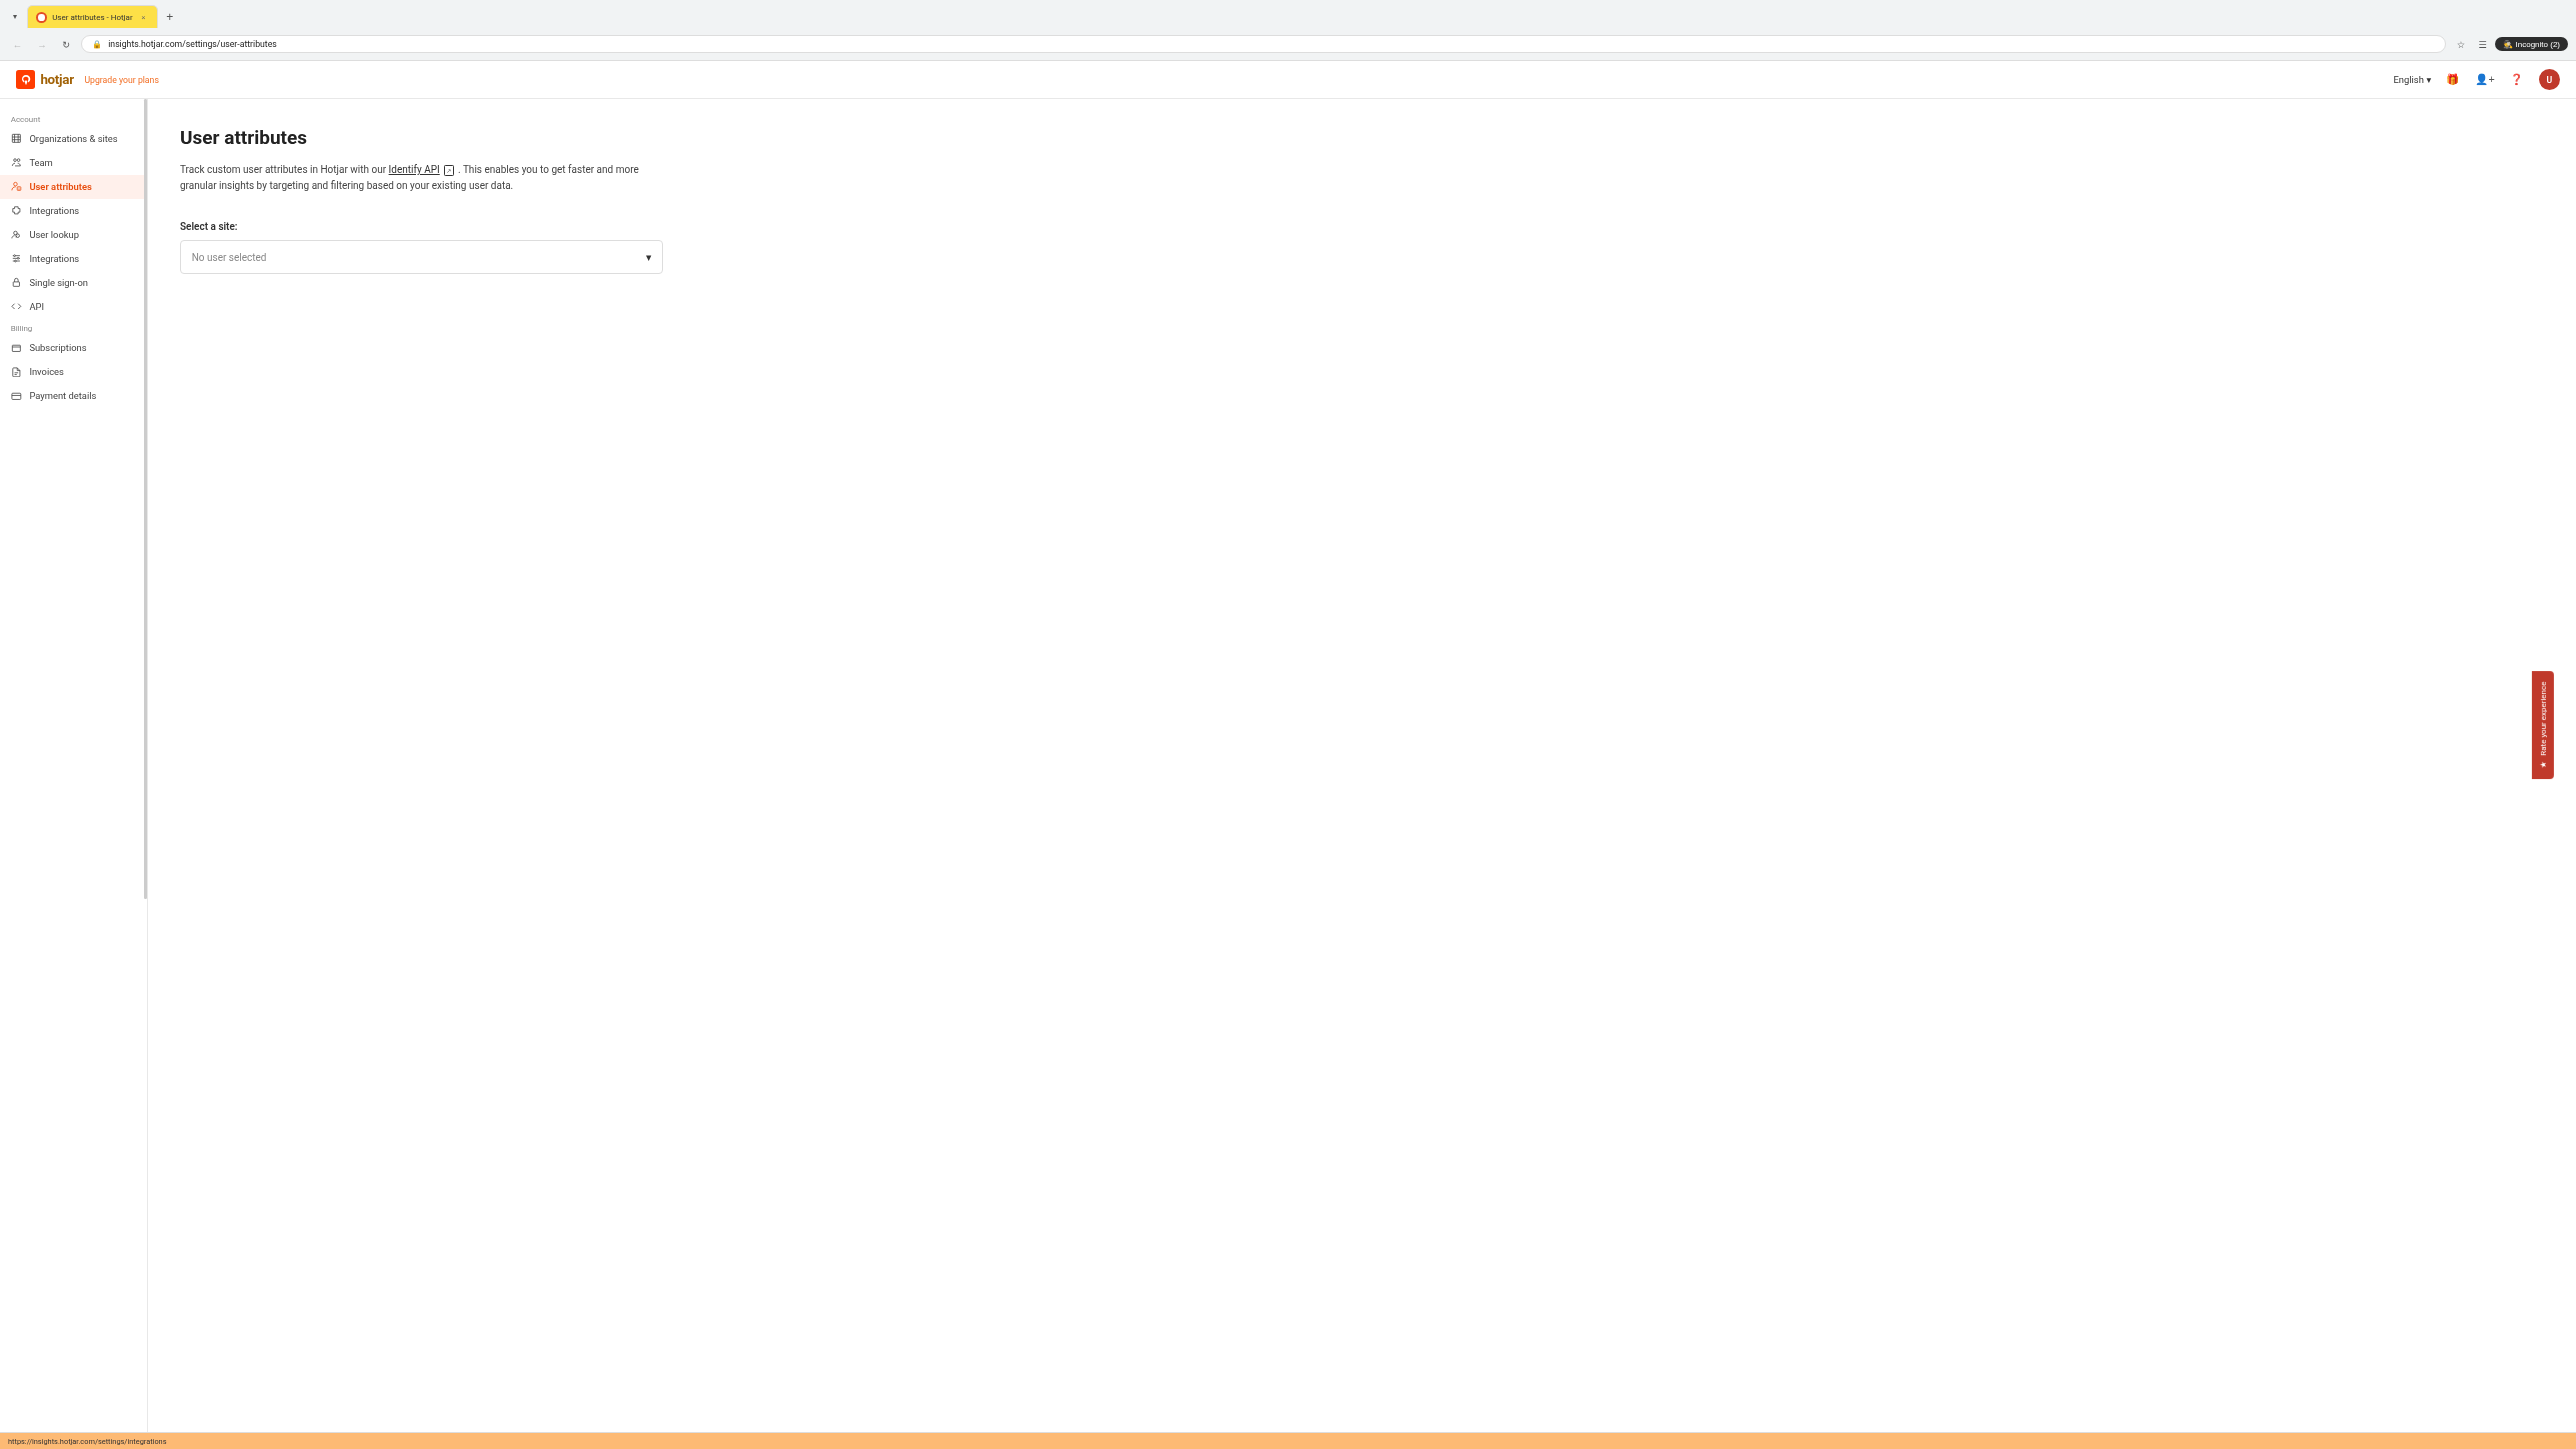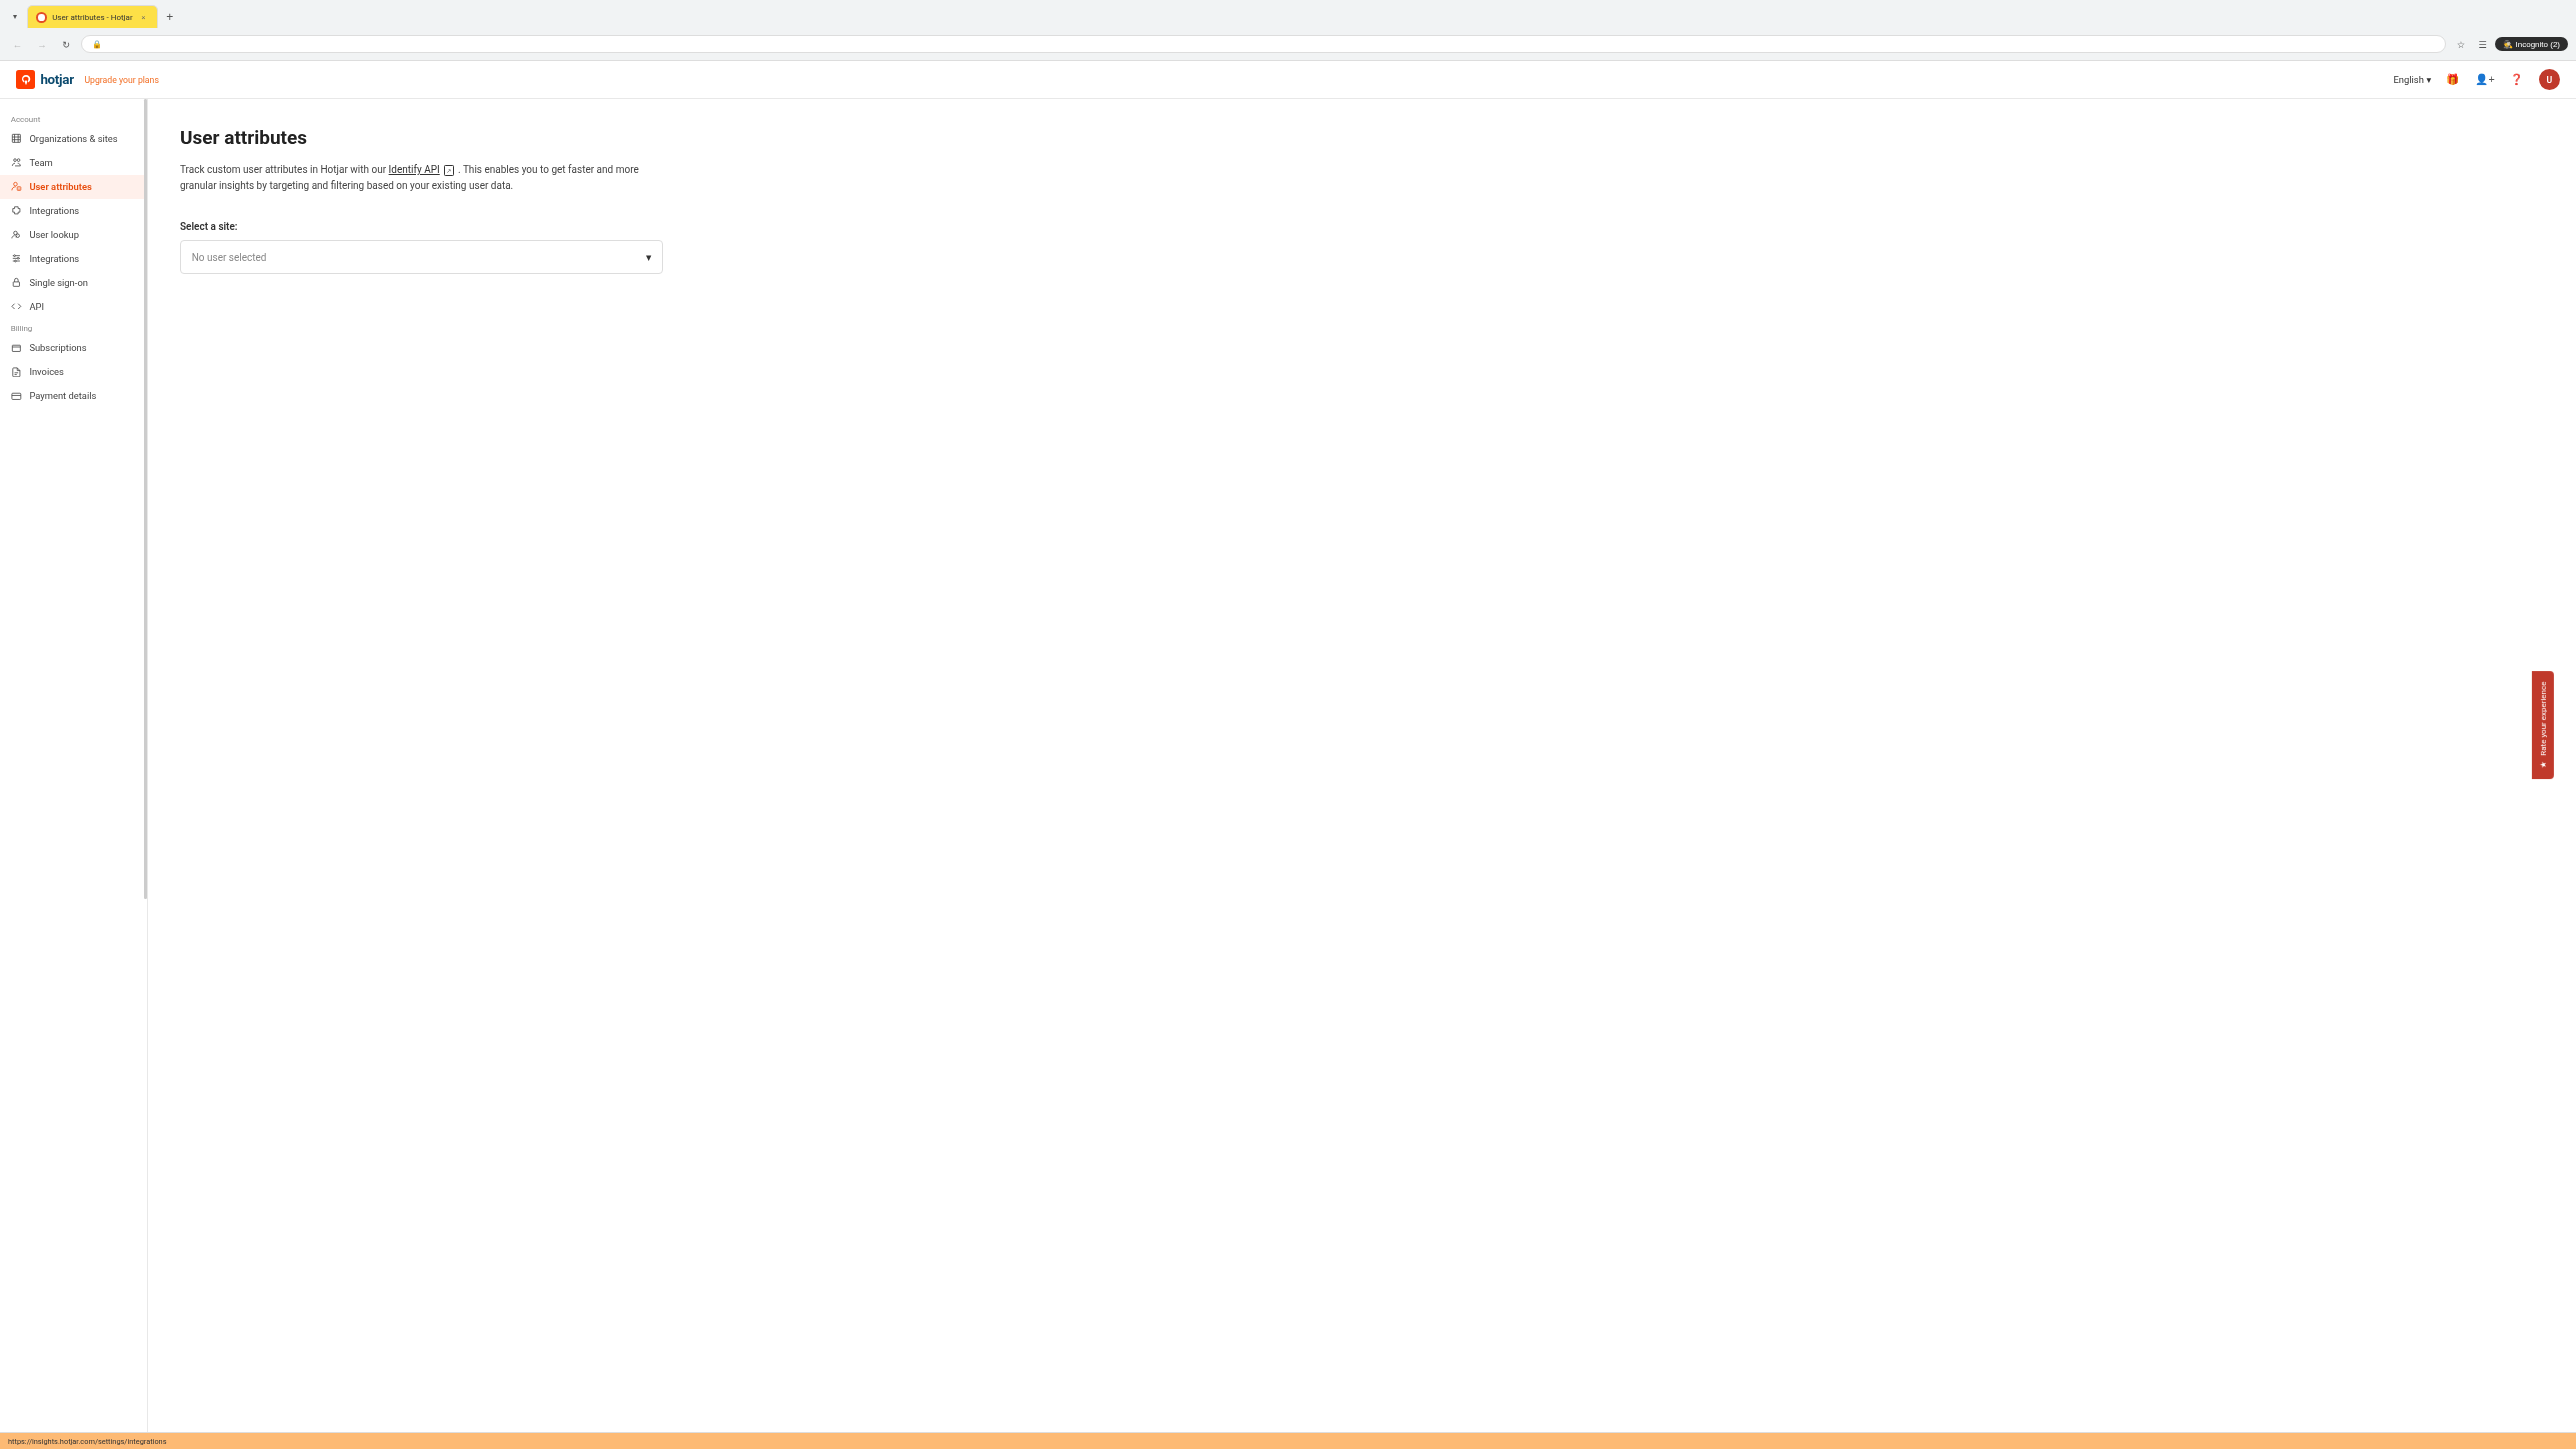--- a/index.html
+++ b/index.html
@@ -25,21 +25,21 @@
     .nav-actions { display: flex; gap: 2.7px; align-items: center; }
     .nav-action-btn { width: 19px; height: 19px; border-radius: 50%; border: none; background: transparent; cursor: pointer; color: #555; font-size: 9.4px; display: flex; align-items: center; justify-content: center; position: relative; }
     .incognito-btn { display: flex; align-items: center; gap: 2.7px; background: #2d2d2d; color: #fff; border-radius: 9.4px; padding: 2.7px 8px; font-size: 8px; border: none; cursor: pointer; }
 
     
     .app-container { display: flex; flex-direction: column; flex: 1; overflow: hidden; }
     .app-header { height: 38px; display: flex; align-items: center; padding: 0 16px; border-bottom: 0.7px solid #e8e8e8; gap: 10.7px; }
     .hotjar-logo { display: flex; align-items: center; gap: 5.4px; text-decoration: none; }
     .hotjar-icon { width: 19px; height: 19px; background: #ff3c00; border-radius: 2.7px; display: flex; align-items: center; justify-content: center; }
     .hotjar-icon svg { width: 12px; height: 12px; fill: #fff; }
-    .hotjar-wordmark { font-size: 13.4px; font-weight: 700; color: #0c4a6e; letter-spacing: -0.3px; }
+    .hotjar-wordmark { font-size: 13.4px; font-weight: 700; color: #a16207; letter-spacing: -0.3px; }
     .upgrade-link { color: #f26f26; font-size: 8.7px; text-decoration: none; }
     .header-spacer { flex: 1; }
     .header-actions { display: flex; align-items: center; gap: 10.7px; }
     .lang-selector { display: flex; align-items: center; gap: 2.7px; cursor: pointer; font-size: 9.4px; color: #333; }
     .header-icon-btn { width: 21.5px; height: 21.5px; border-radius: 50%; border: none; background: transparent; cursor: pointer; color: #555; font-size: 10.7px; display: flex; align-items: center; justify-content: center; }
     .user-avatar { width: 21.5px; height: 21.5px; border-radius: 50%; background: #c0392b; display: flex; align-items: center; justify-content: center; color: #fff; font-size: 8.7px; font-weight: 600; cursor: pointer; }
 
     
     .main-layout { display: flex; flex: 1; overflow: hidden; }
     .sidebar { width: 148px; border-right: 0.7px solid #e8e8e8; overflow-y: auto; padding: 10.7px 0; flex-shrink: 0; position: relative; }
@@ -86,20 +86,21 @@
       <button class="tab-close">×</button>
     </div>
     <button class="tab-new">+</button>
   </div>
   <div class="nav-bar">
     <button class="nav-btn disabled">←</button>
     <button class="nav-btn disabled">→</button>
     <button class="nav-btn">↻</button>
     <div class="address-bar">
       <span class="address-bar-icon">🔒</span>
+      <span class="address-text">insights.hotjar.com/settings/user-attributes</span>
     </div>
     <div class="nav-actions">
       <button class="nav-action-btn">☆</button>
       <button class="nav-action-btn">☰</button>
       <button class="incognito-btn">
         <span>🕵</span>
         <span>Incognito (2)</span>
       </button>
     </div>
   </div>

